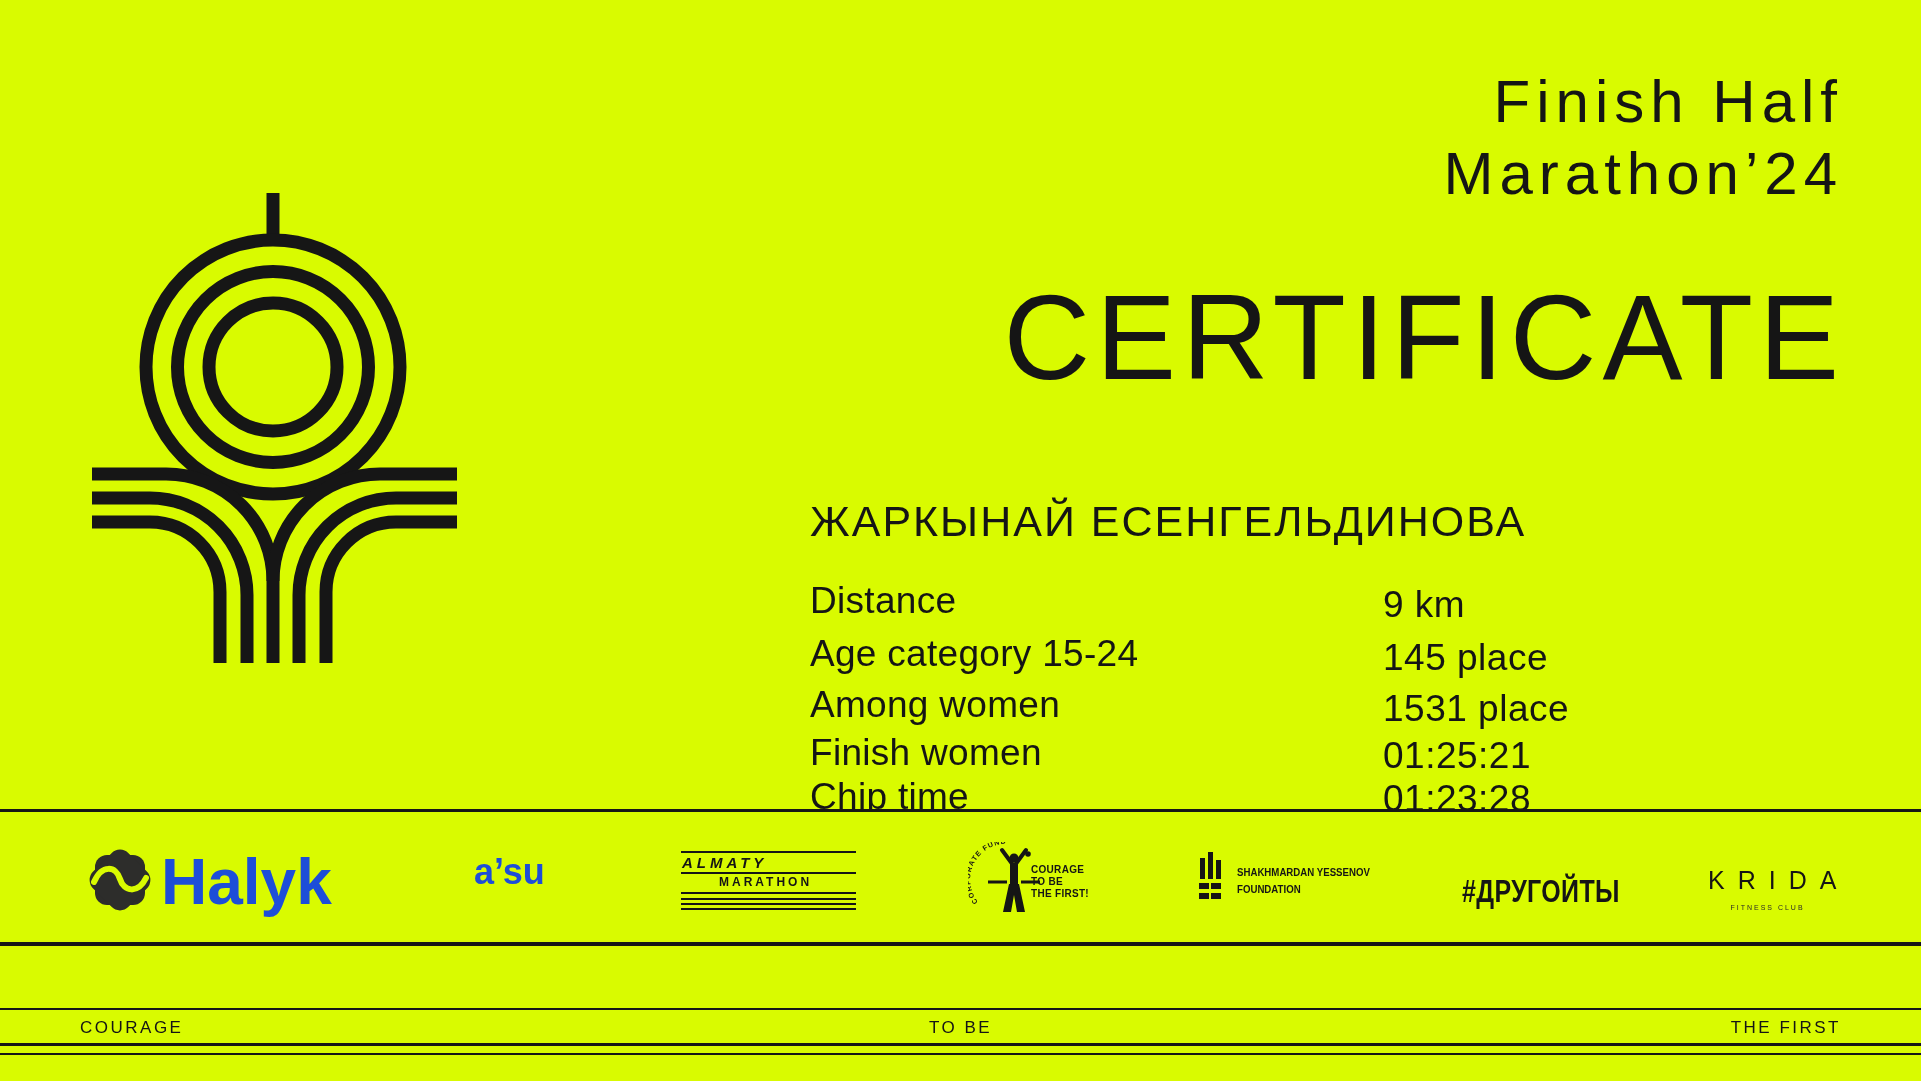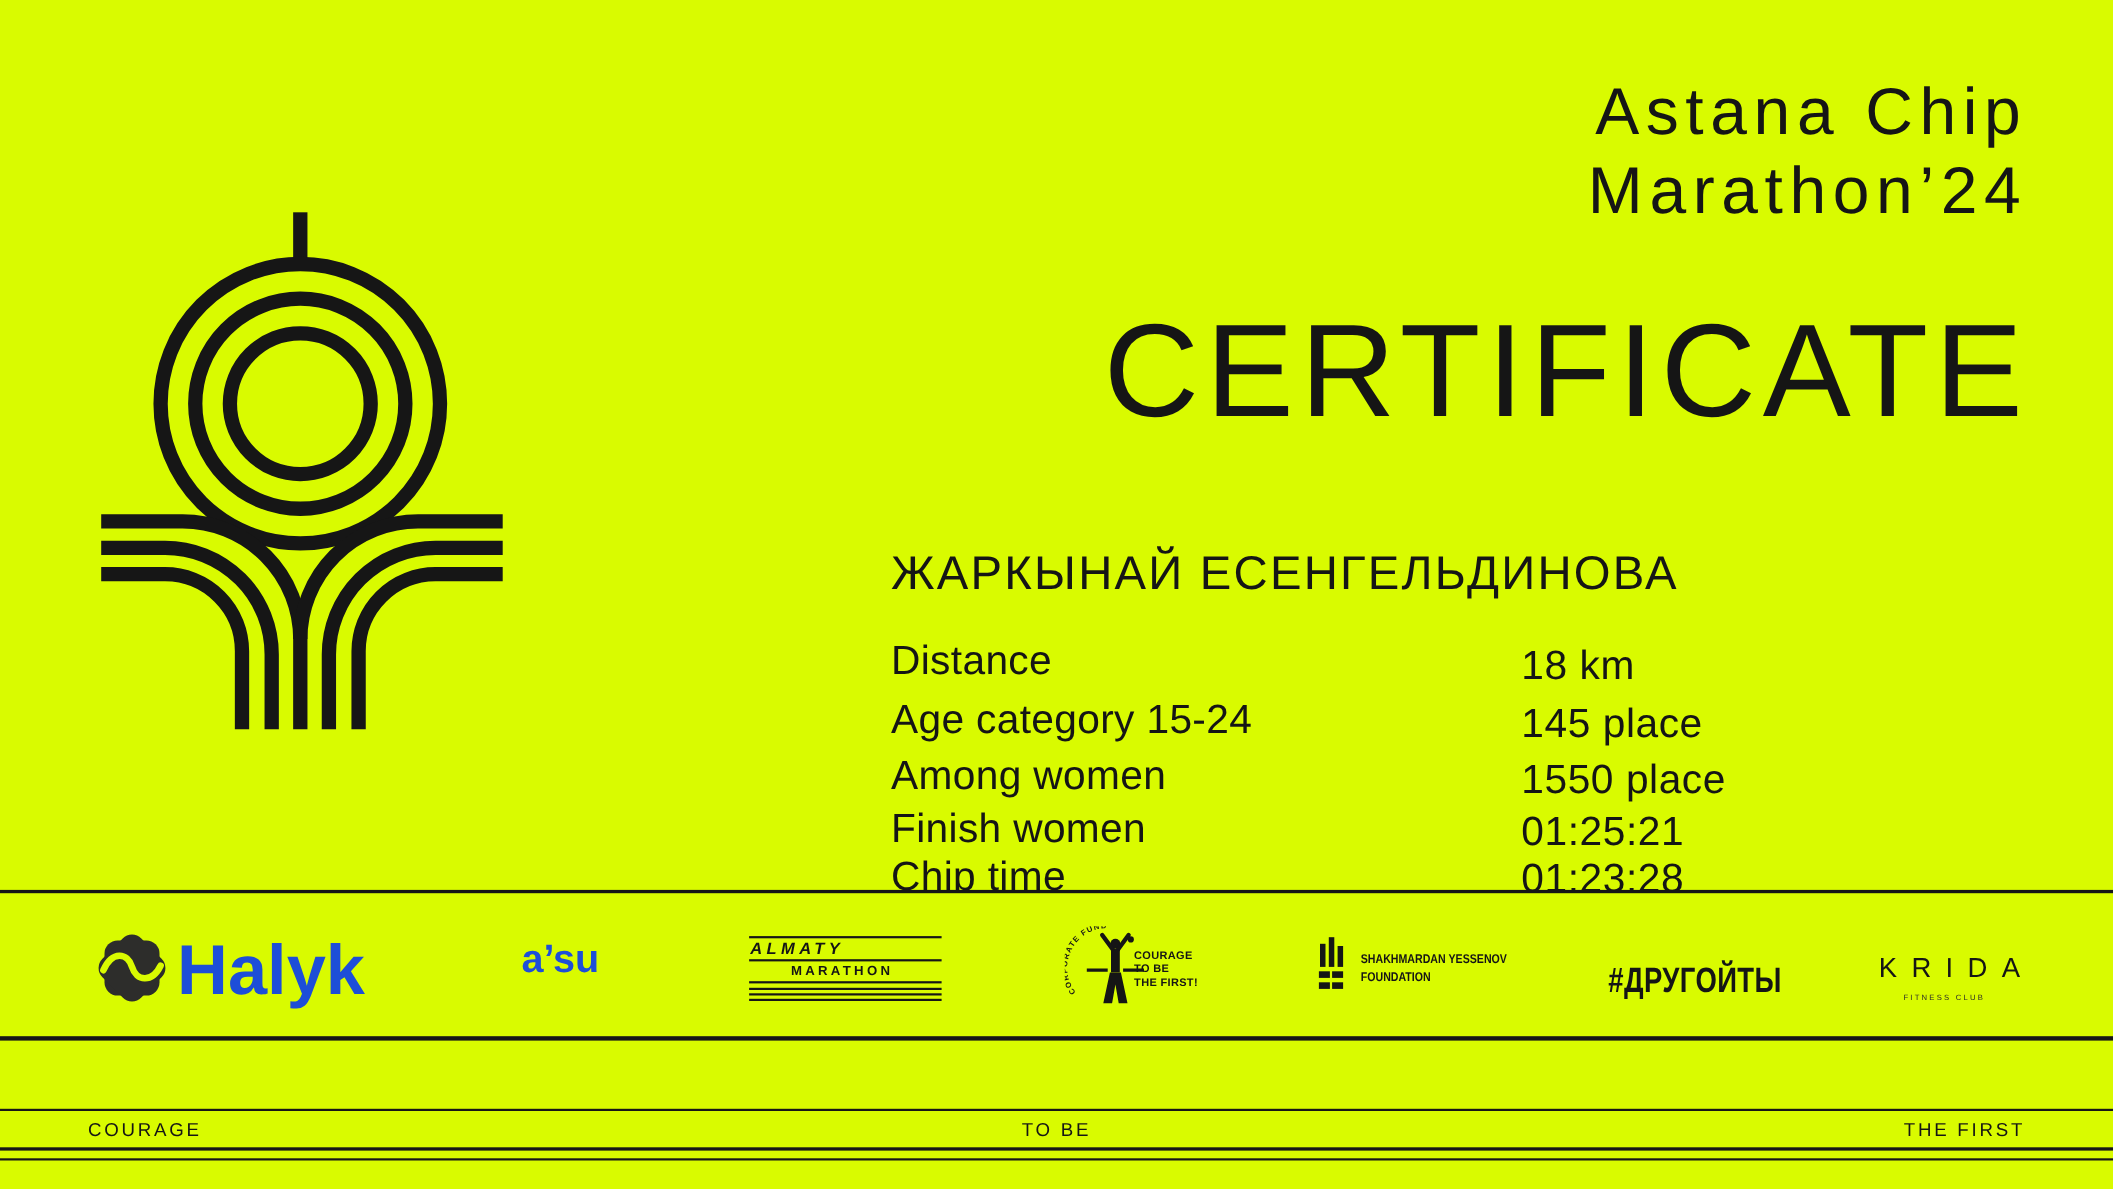--- a/index.html
+++ b/index.html
@@ -72,33 +72,33 @@
       <circle cx="273" cy="367" r="64"></circle>
       <path d="M 92 474 H 166 A 107 107 0 0 1 273 581 V 663"></path>
       <path d="M 92 498 H 150 A 97 97 0 0 1 247 595 V 663"></path>
       <path d="M 92 522 H 150 A 70 70 0 0 1 220 592 V 663"></path>
       <path d="M 457 474 H 380 A 107 107 0 0 0 273 581"></path>
       <path d="M 457 498 H 396 A 97 97 0 0 0 299 595 V 663"></path>
       <path d="M 457 522 H 396 A 70 70 0 0 0 326 592 V 663"></path>
     </g>
   </svg>
 
-  <div class="event-title"><span>Astana Chip</span><br><span>Marathon’24</span></div>
+  <div class="event-title"><span>Finish Half</span><br><span>Marathon’24</span></div>
 
   <div class="cert-heading">CERTIFICATE</div>
 
   <div class="athlete-name">ЖАРКЫНАЙ ЕСЕНГЕЛЬДИНОВА</div>
 
   <div class="results-clip">
     <div class="r-label" style="top:20px">Distance</div>
-    <div class="r-value" style="top:24px">18 km</div>
+    <div class="r-value" style="top:24px">9 km</div>
     <div class="r-label" style="top:73px">Age category 15-24</div>
     <div class="r-value" style="top:77px">145 place</div>
     <div class="r-label" style="top:124px">Among women</div>
-    <div class="r-value" style="top:128px">1550 place</div>
+    <div class="r-value" style="top:128px">1531 place</div>
     <div class="r-label" style="top:172px">Finish women</div>
     <div class="r-value" style="top:175px">01:25:21</div>
     <div class="r-label" style="top:216px">Chip time</div>
     <div class="r-value" style="top:218px">01:23:28</div>
   </div>
 
   <div class="hline" style="top:809px;height:3px"></div>
   <div class="hline" style="top:942px;height:4px"></div>
 
   <svg class="abs" style="left:86px;top:846px" width="68" height="68" viewBox="0 0 68 68">

